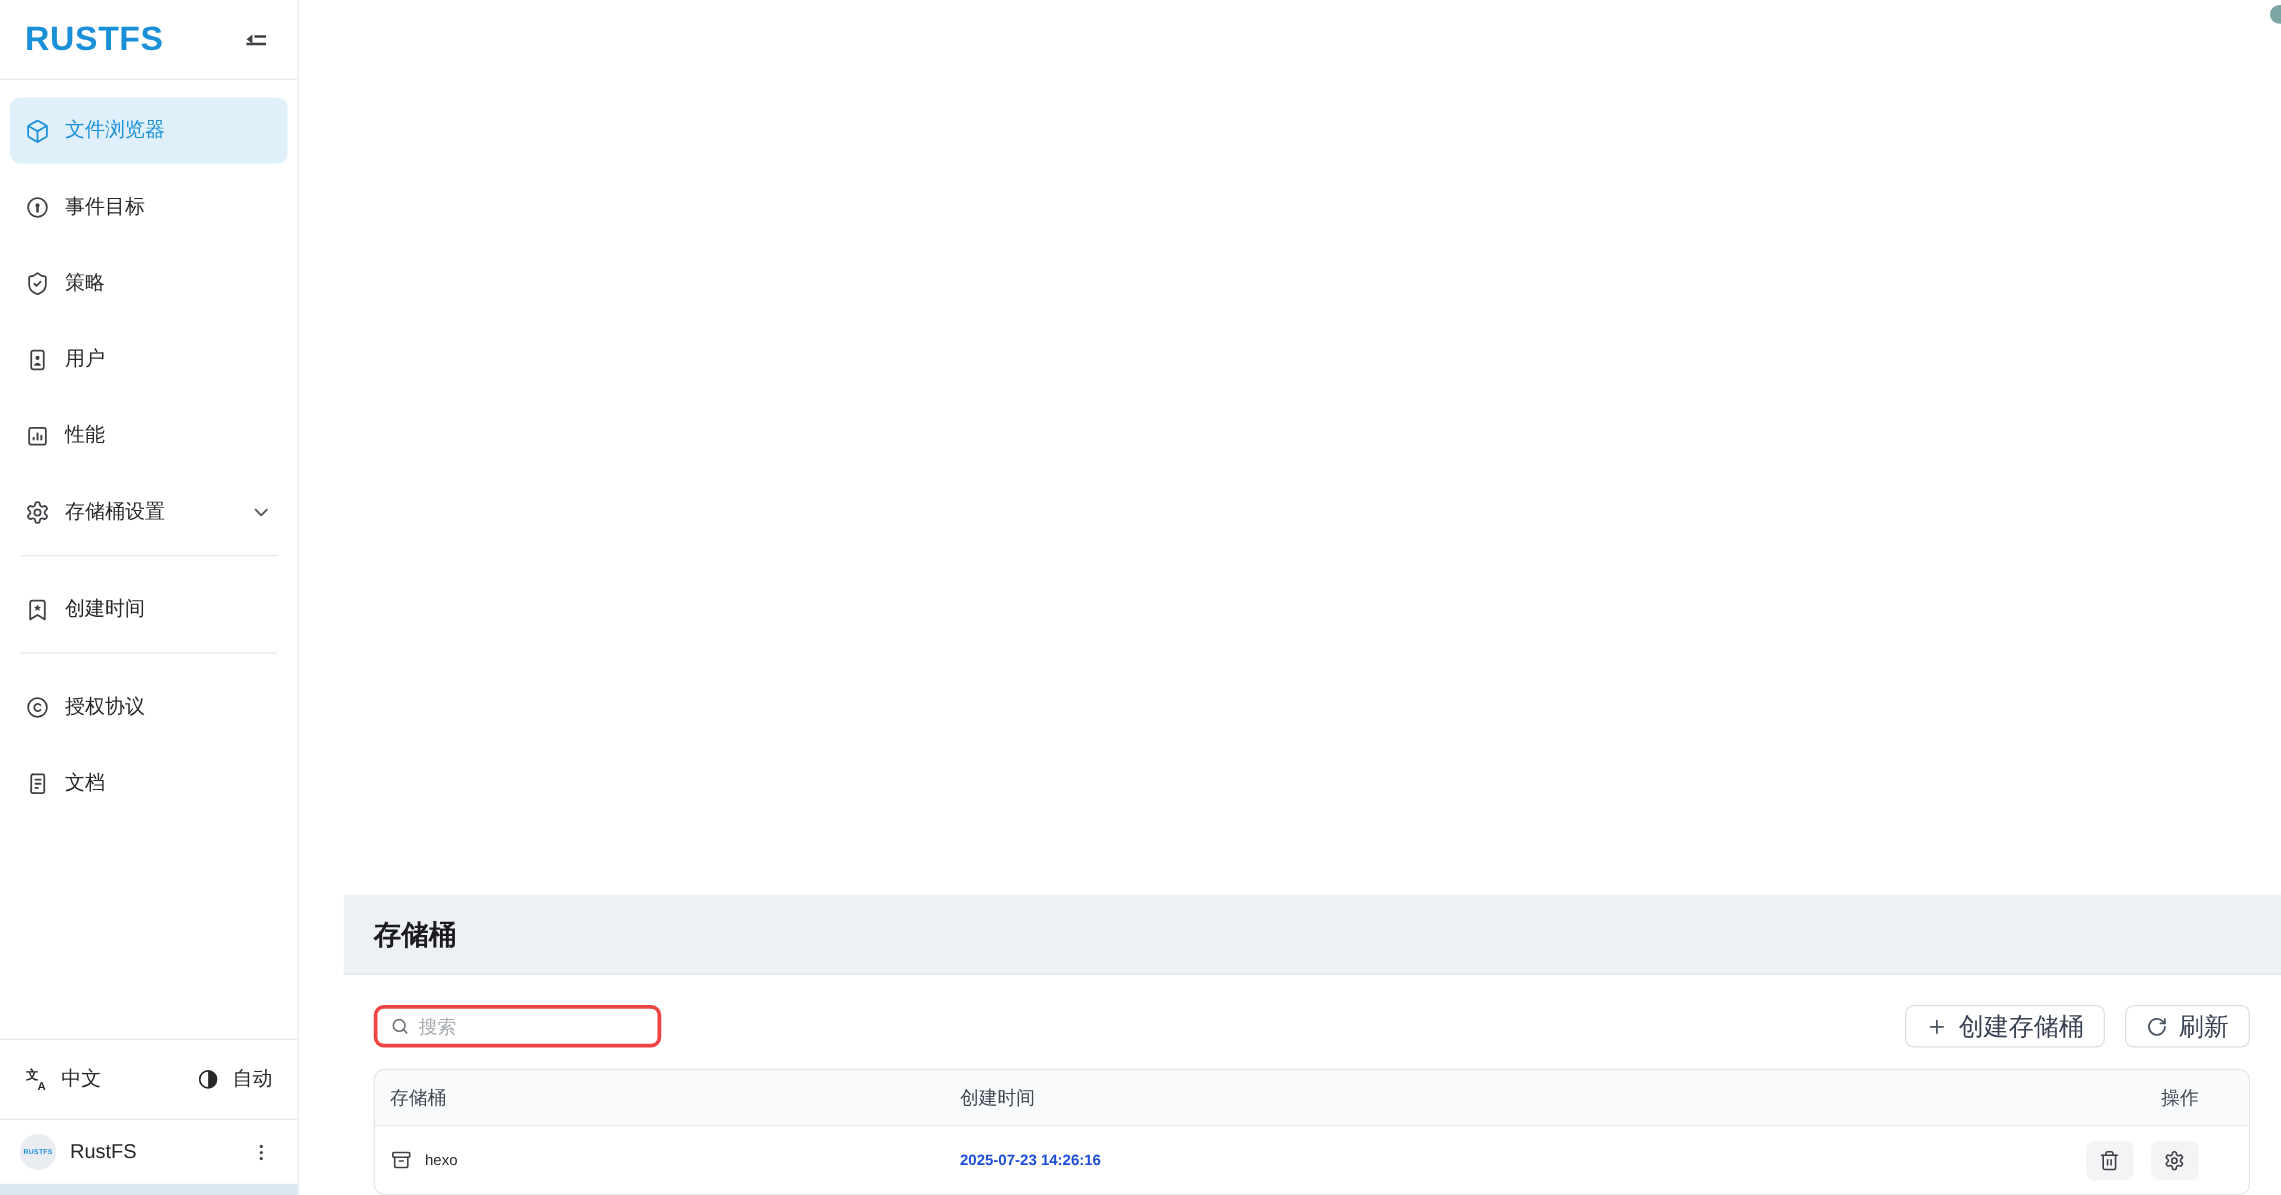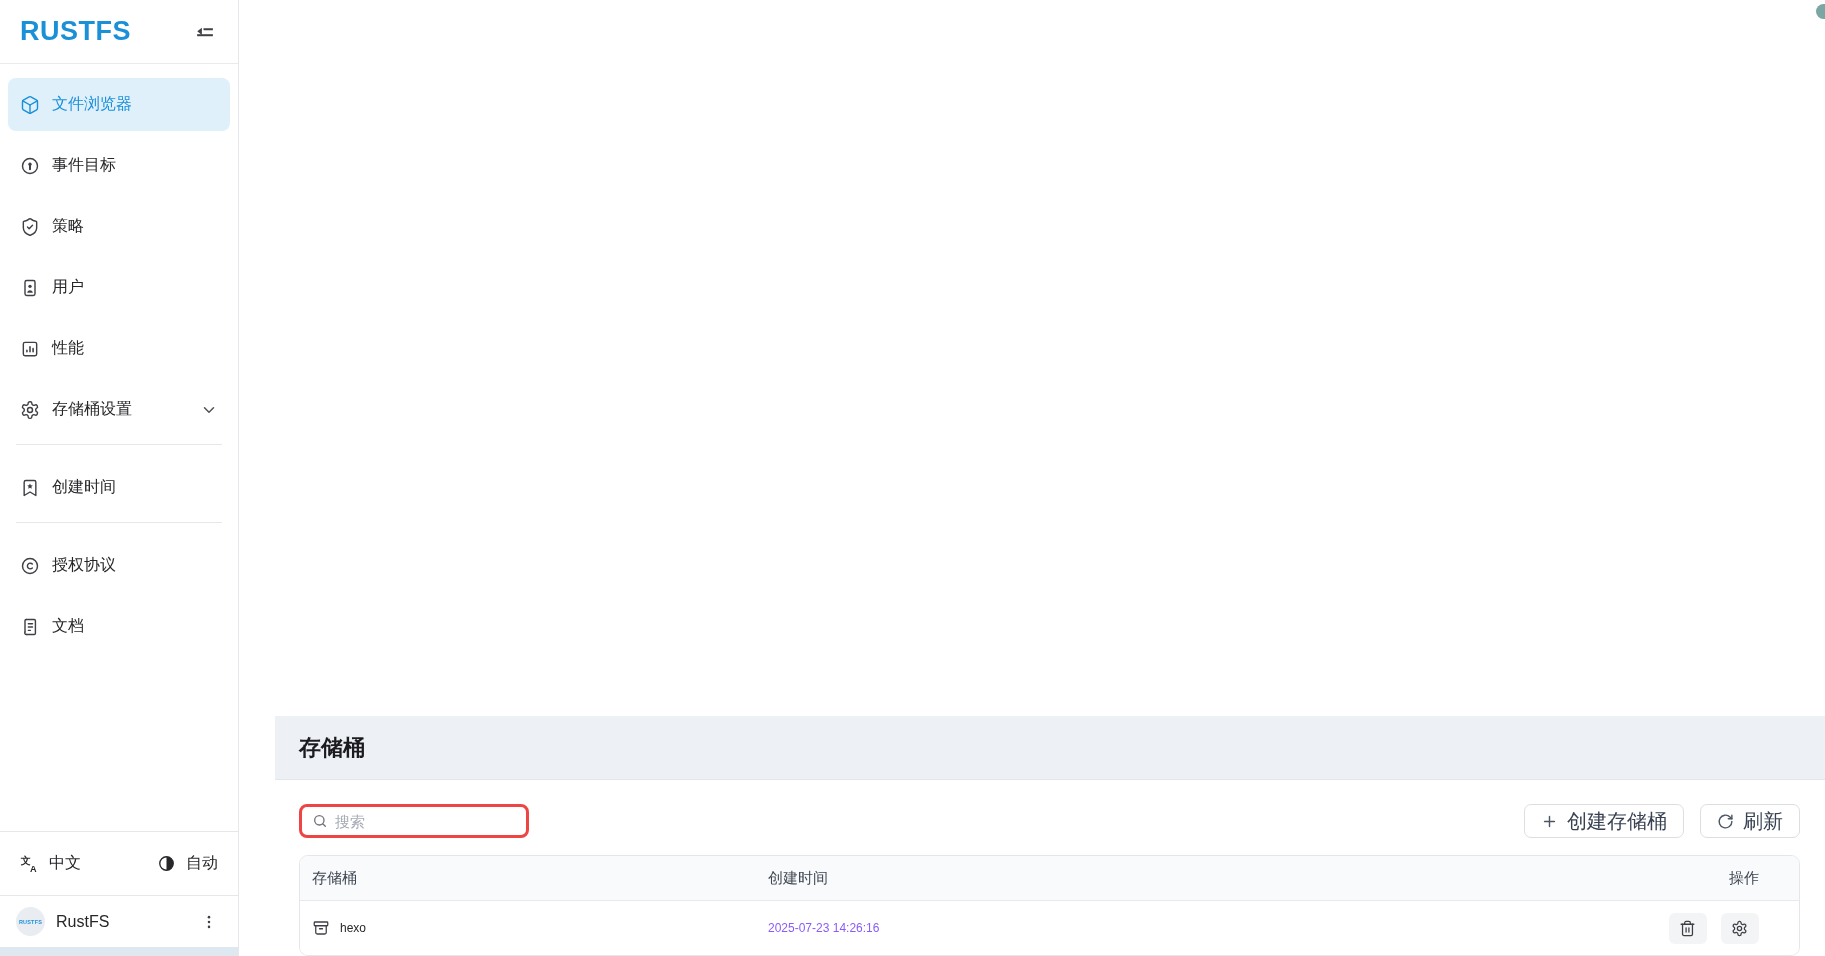--- a/index.html
+++ b/index.html
@@ -63,21 +63,21 @@
   .btn .icn { width:17px; height:17px; color:#4b5563; display:flex; }
 
   .table-wrap { margin:17px 25px 0 24px; border:1px solid #e4e6ea; border-radius:9px; overflow:hidden; }
   .t-row { display:grid; grid-template-columns:456px 1fr 220px; align-items:center; }
   .t-head { height:45px; background:#f9fafb; border-bottom:1px solid #e7e9ec;
             font-size:15px; color:#3f4753; }
   .t-body-row { height:54px; background:#fff; font-size:12px; color:#27272a; }
   .cell { padding:0 12px; display:flex; align-items:center; gap:10px; min-width:0; }
   .cell.actions { justify-content:flex-end; padding-right:40px; gap:14px; }
   .cell .icn { width:18px; height:18px; color:#3f3f46; flex:0 0 18px; display:flex; }
-  .date-text { color:#8b5cf6; }
+  .date-text { color:#1d4ed8;font-weight:bold; }
   .icon-btn { width:38px; height:31px; background:#f3f4f5; border:none; border-radius:6px;
               display:flex; align-items:center; justify-content:center; color:#3f3f46; cursor:pointer; }
   .icon-btn .icn { width:17px; height:17px; display:flex; }
   svg { display:block; }
 </style>
 </head>
 <body>
 
 <div class="app">
 

